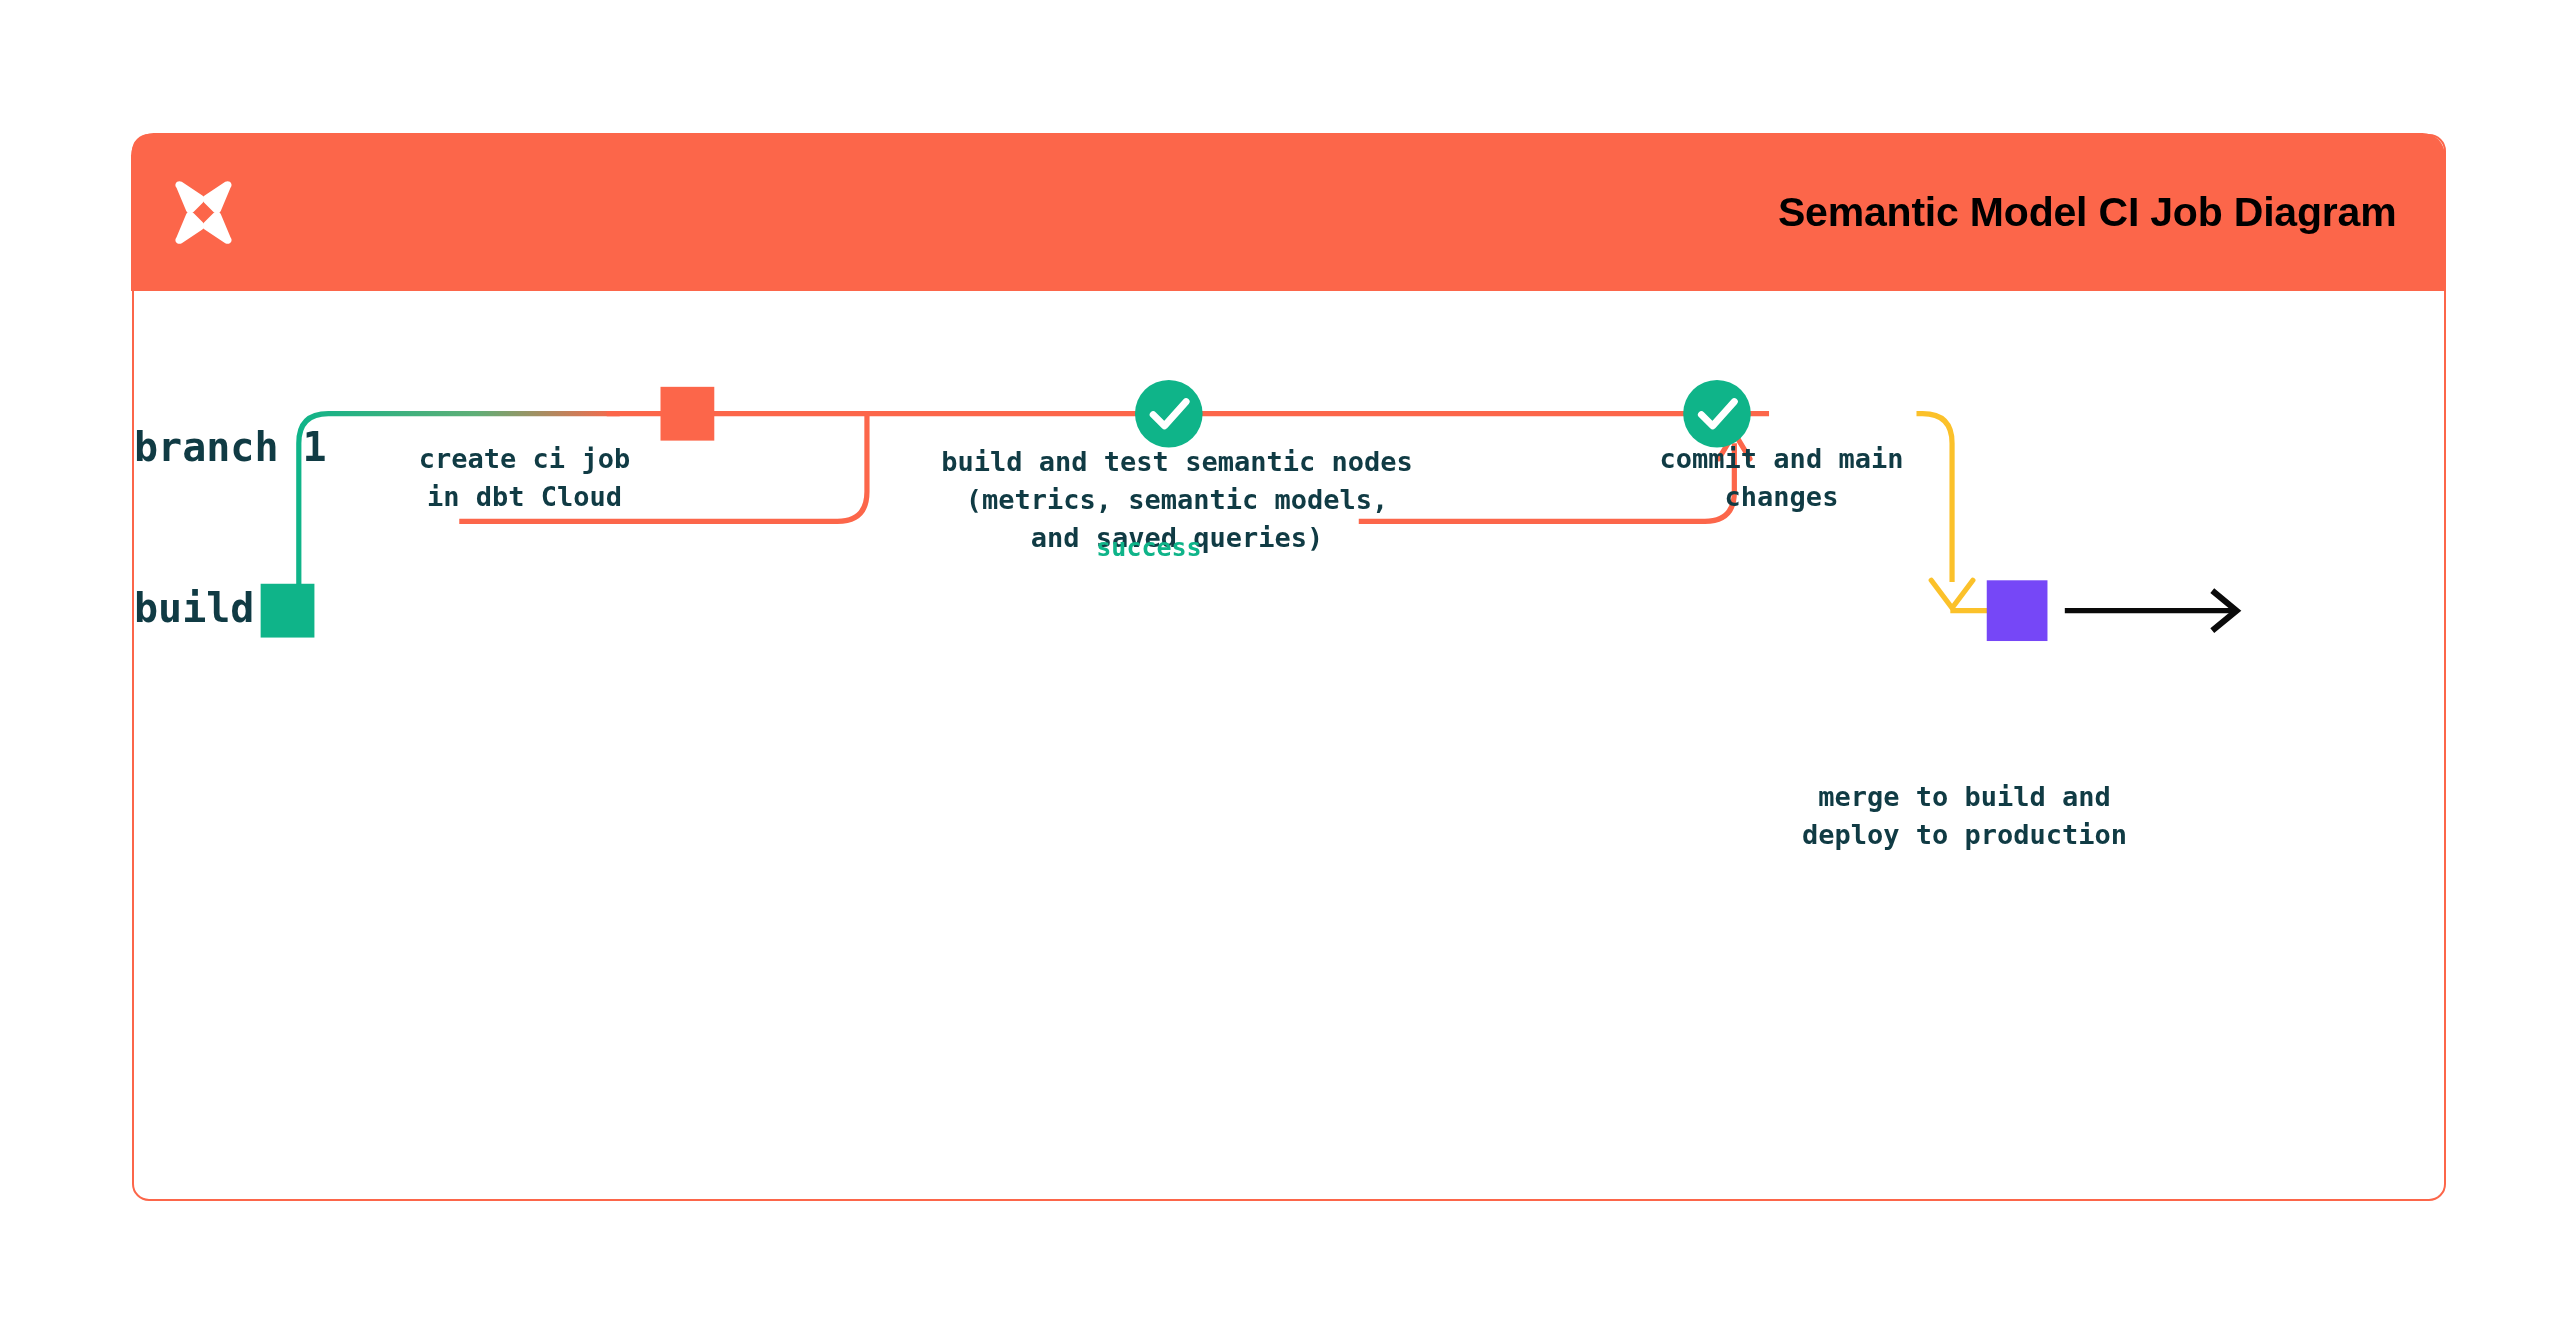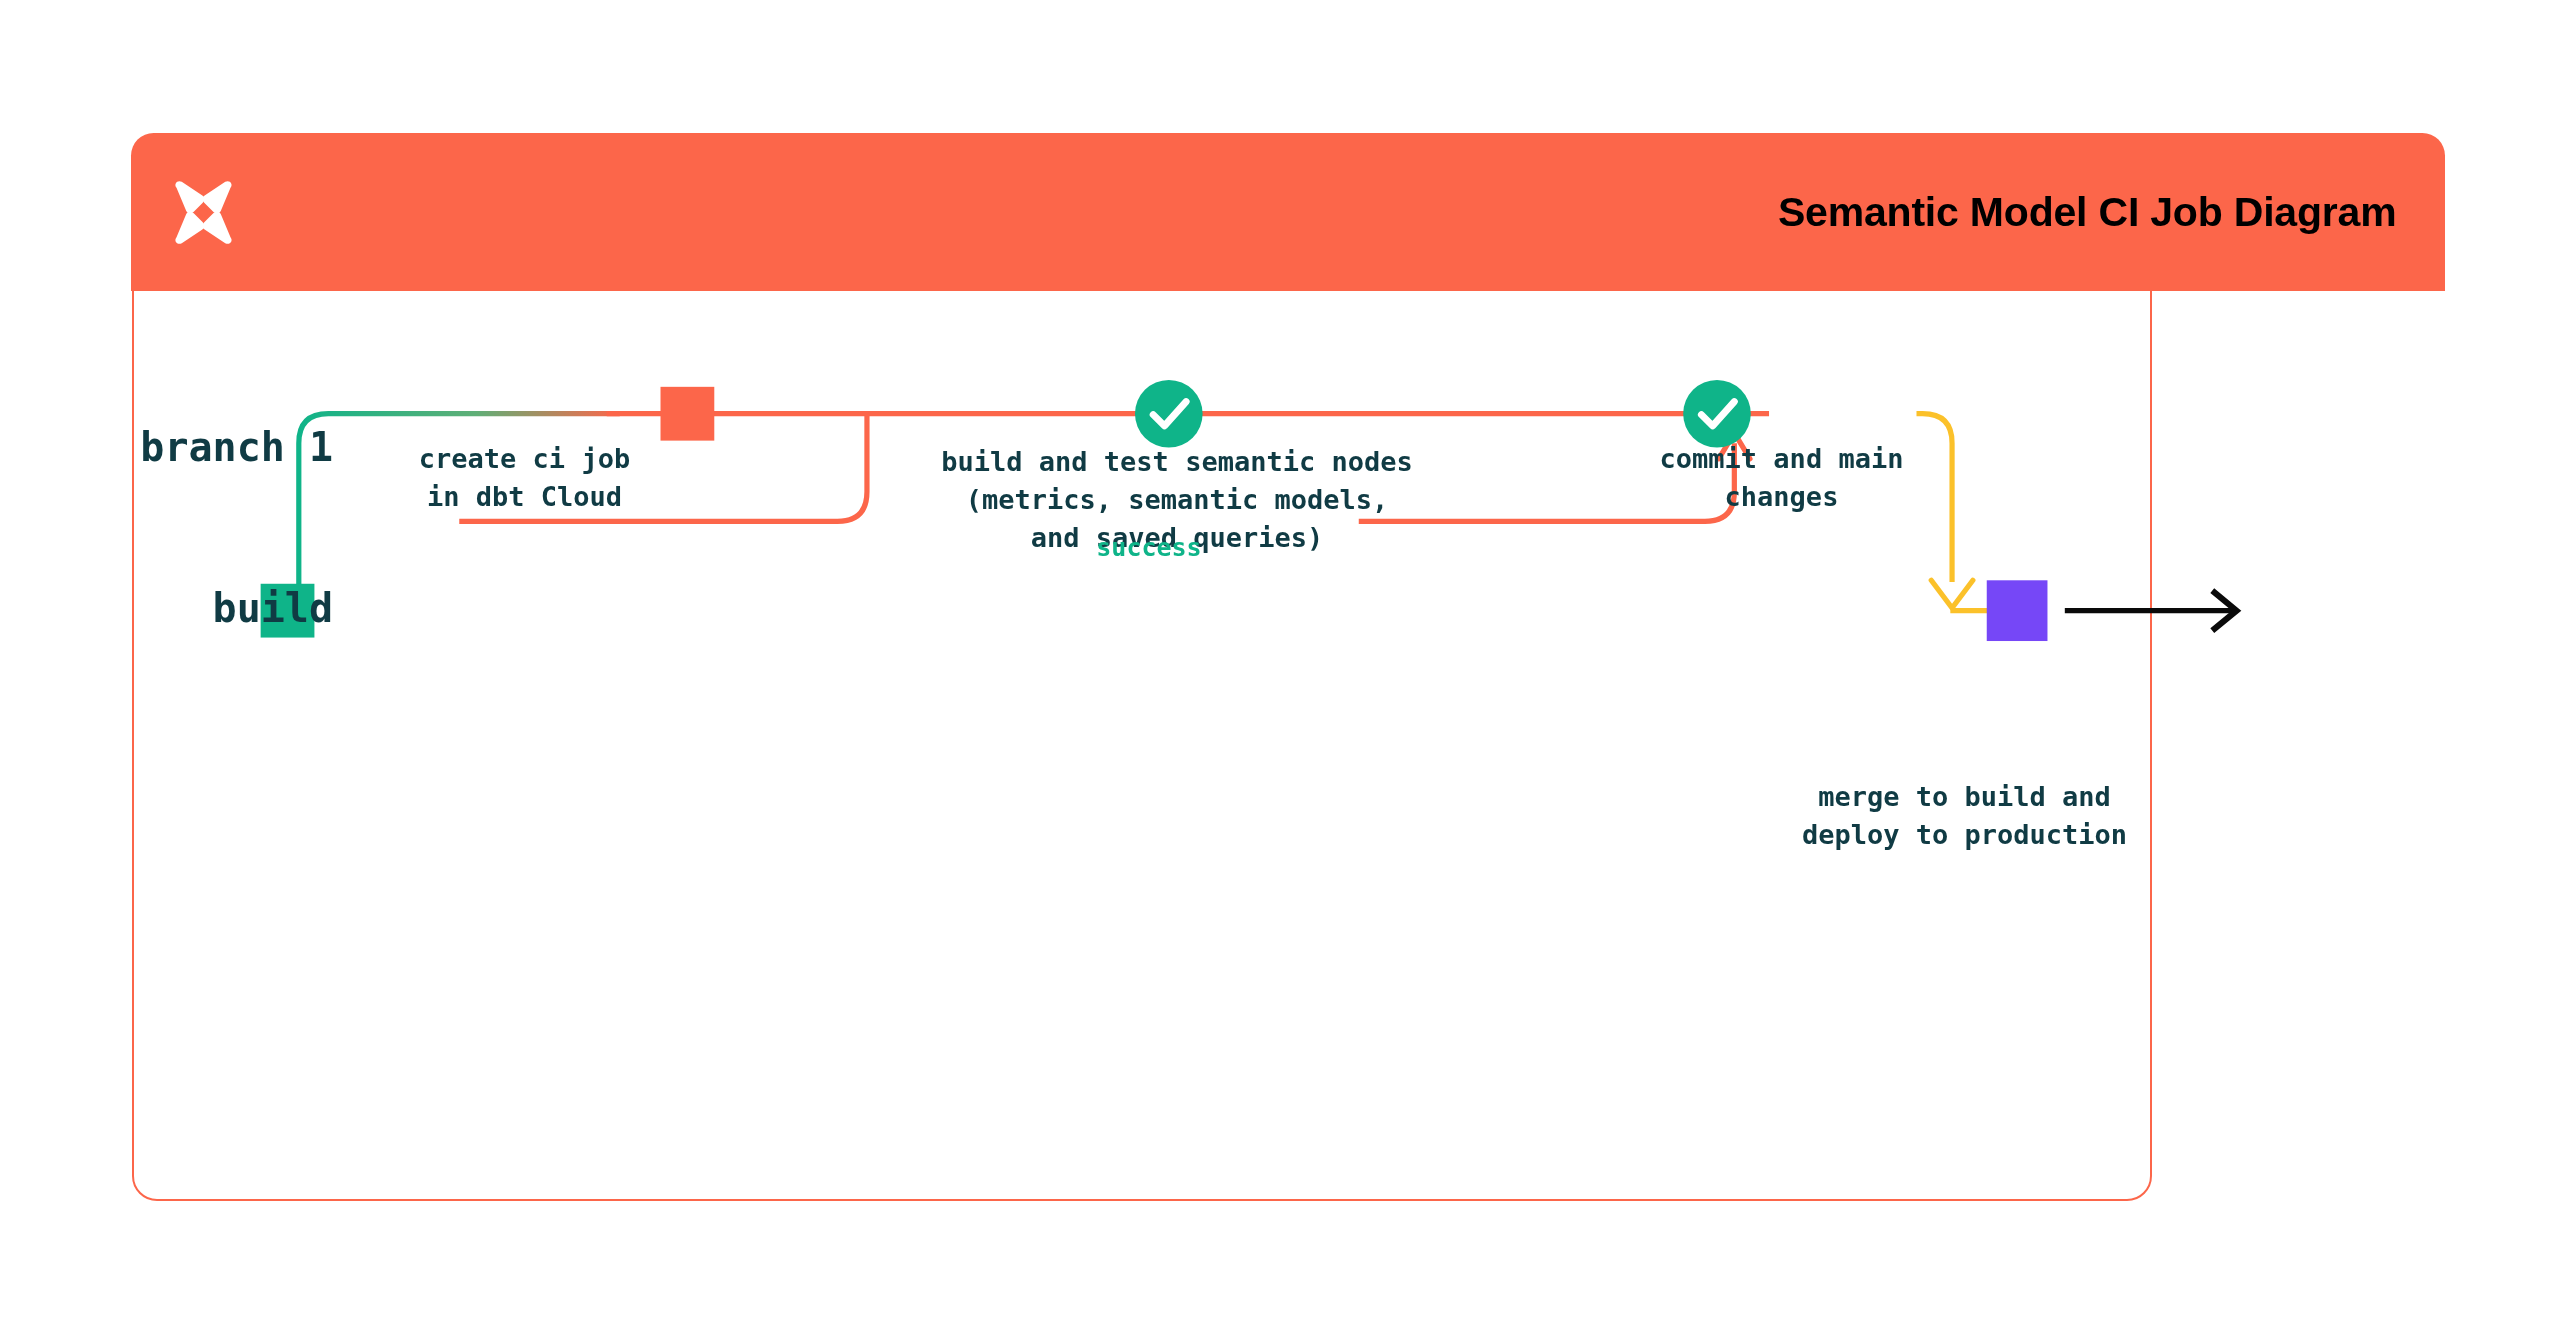--- a/index.html
+++ b/index.html
@@ -13,23 +13,23 @@
     position: relative;
     width: 2576px; height: 1324px;
     background: #ffffff;
     overflow: hidden;
   }
 
   
   .card {
     position: absolute;
     left: 132px; top: 134px;
-    width: 2020px; height: 1067px;
+    width: 2314px; height: 1067px;
     border: 2.6px solid #FC664A;
-    border-radius: 25px;
+    border-radius: 17px;
     background: #ffffff;
   }
 
   
   .card-header {
     position: absolute;
     left: -2.6px; top: -2.6px;
     width: 2314px; height: 158px;
     background: #FC664A;
     border-radius: 22.6px 22.6px 0 0;
@@ -66,21 +66,20 @@
   }
 
   
   .lane-label {
     position: absolute;
     font-family: "DejaVu Sans Mono", monospace;
     font-weight: 700;
     font-size: 40px;
     color: #103B44;
     white-space: nowrap;
-    text-align: right;
   }
   .lane-label.branch { left: 0px; top: 130px; width: 199px; }
   .lane-label.main   { left: 0px; top: 291px; width: 199px; }
 
   .node-caption {
     position: absolute;
     font-family: "DejaVu Sans Mono", monospace;
     font-weight: 700;
     font-size: 27px;
     line-height: 1.40;

